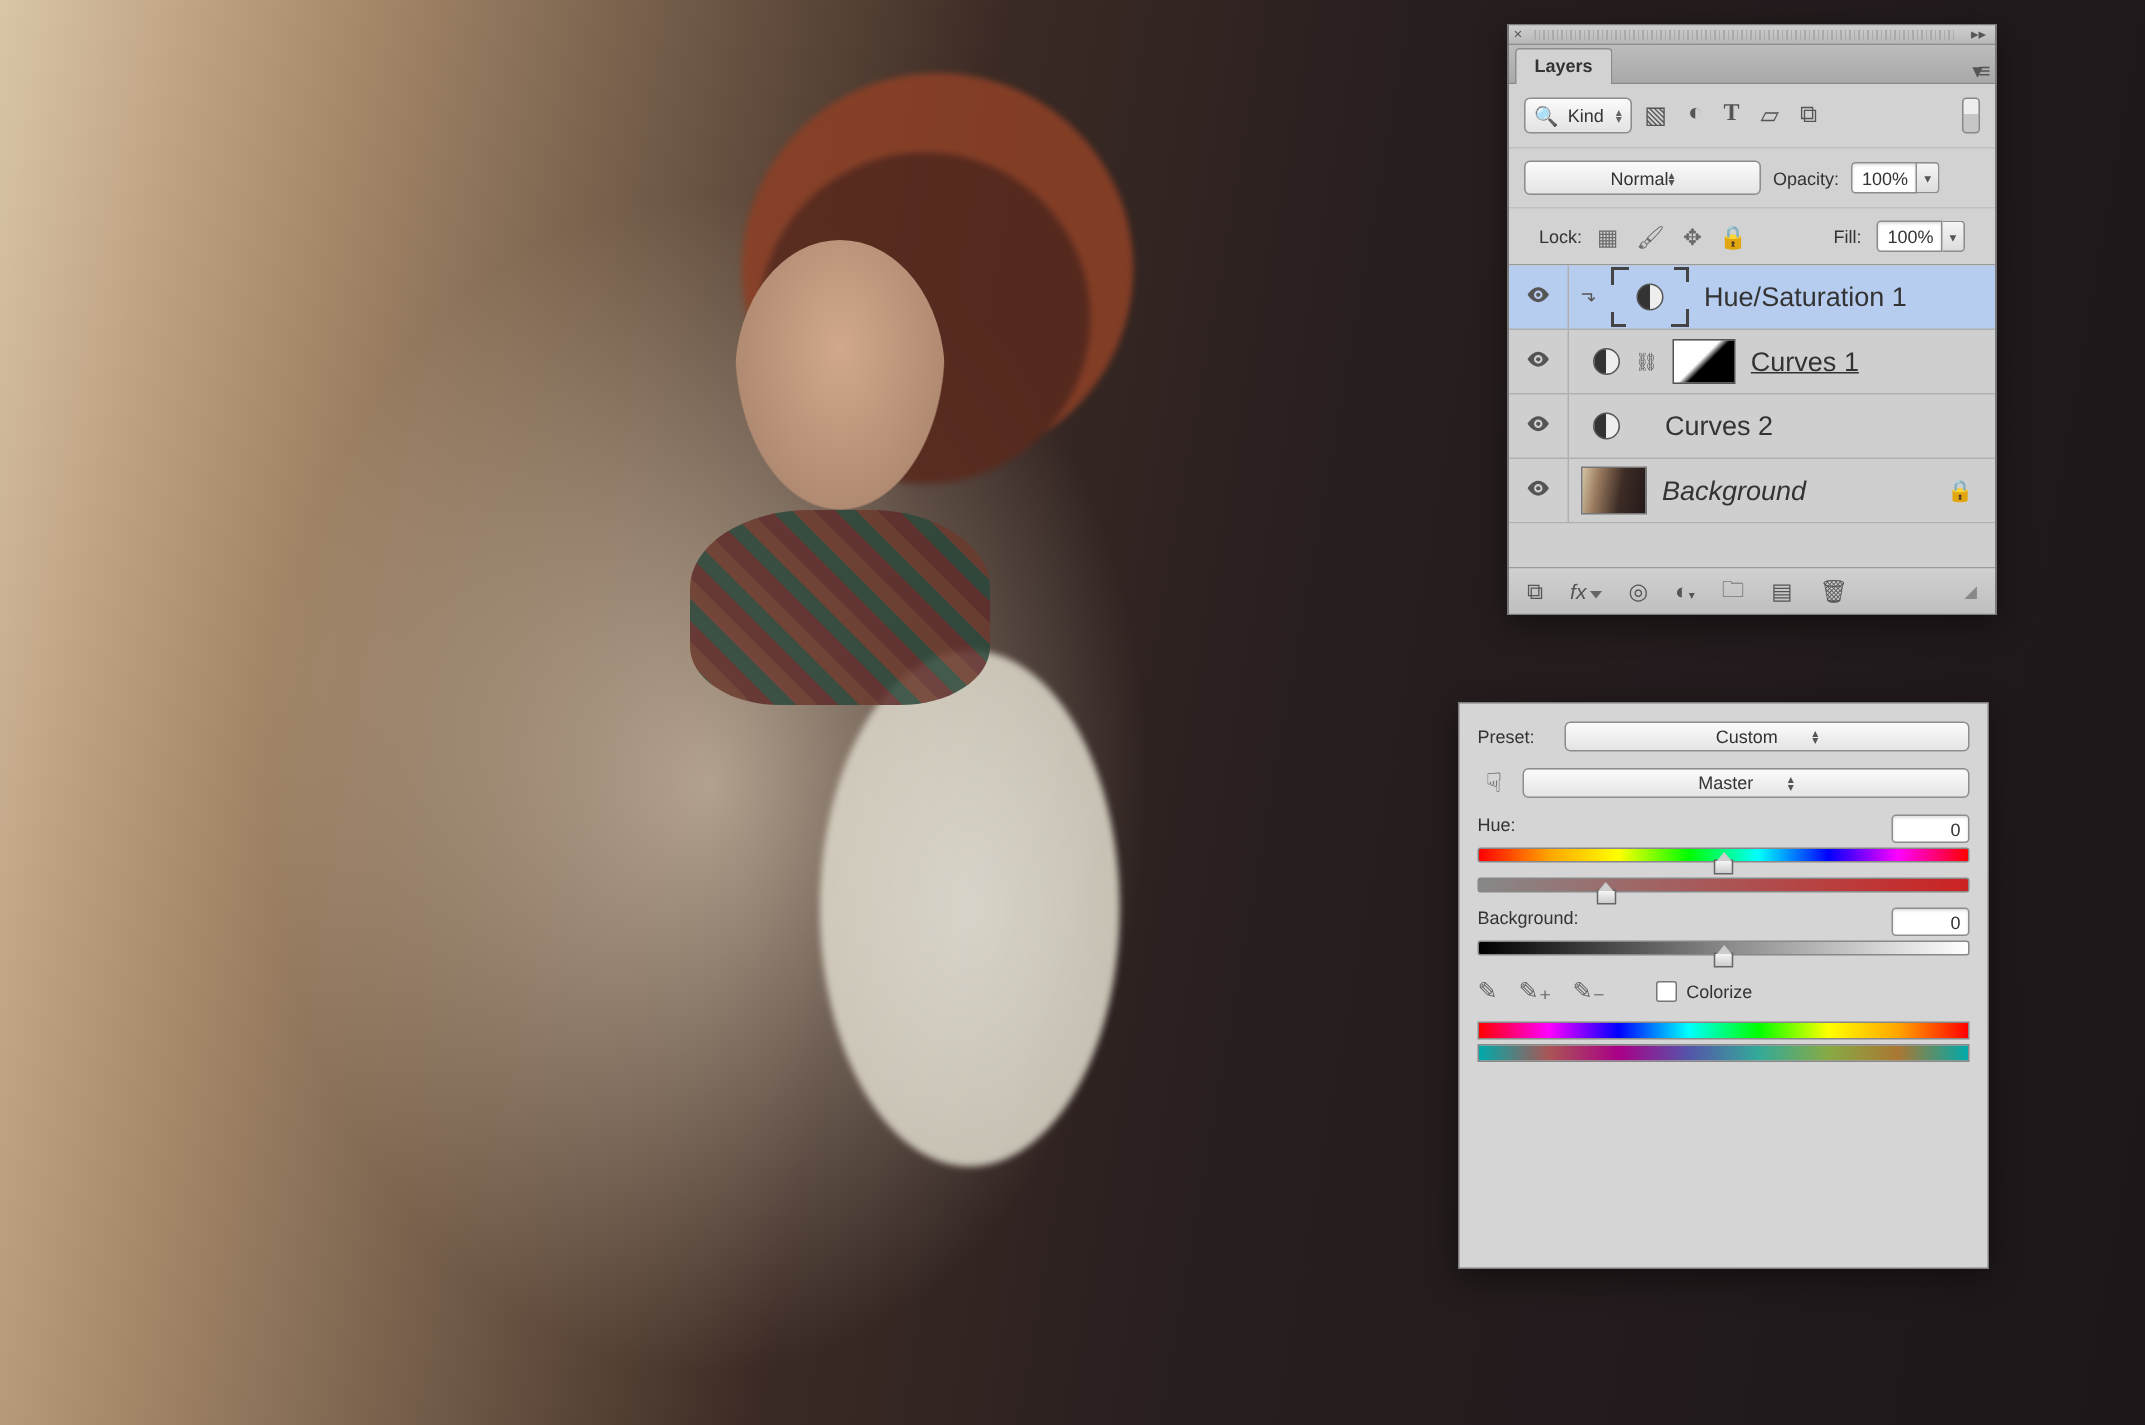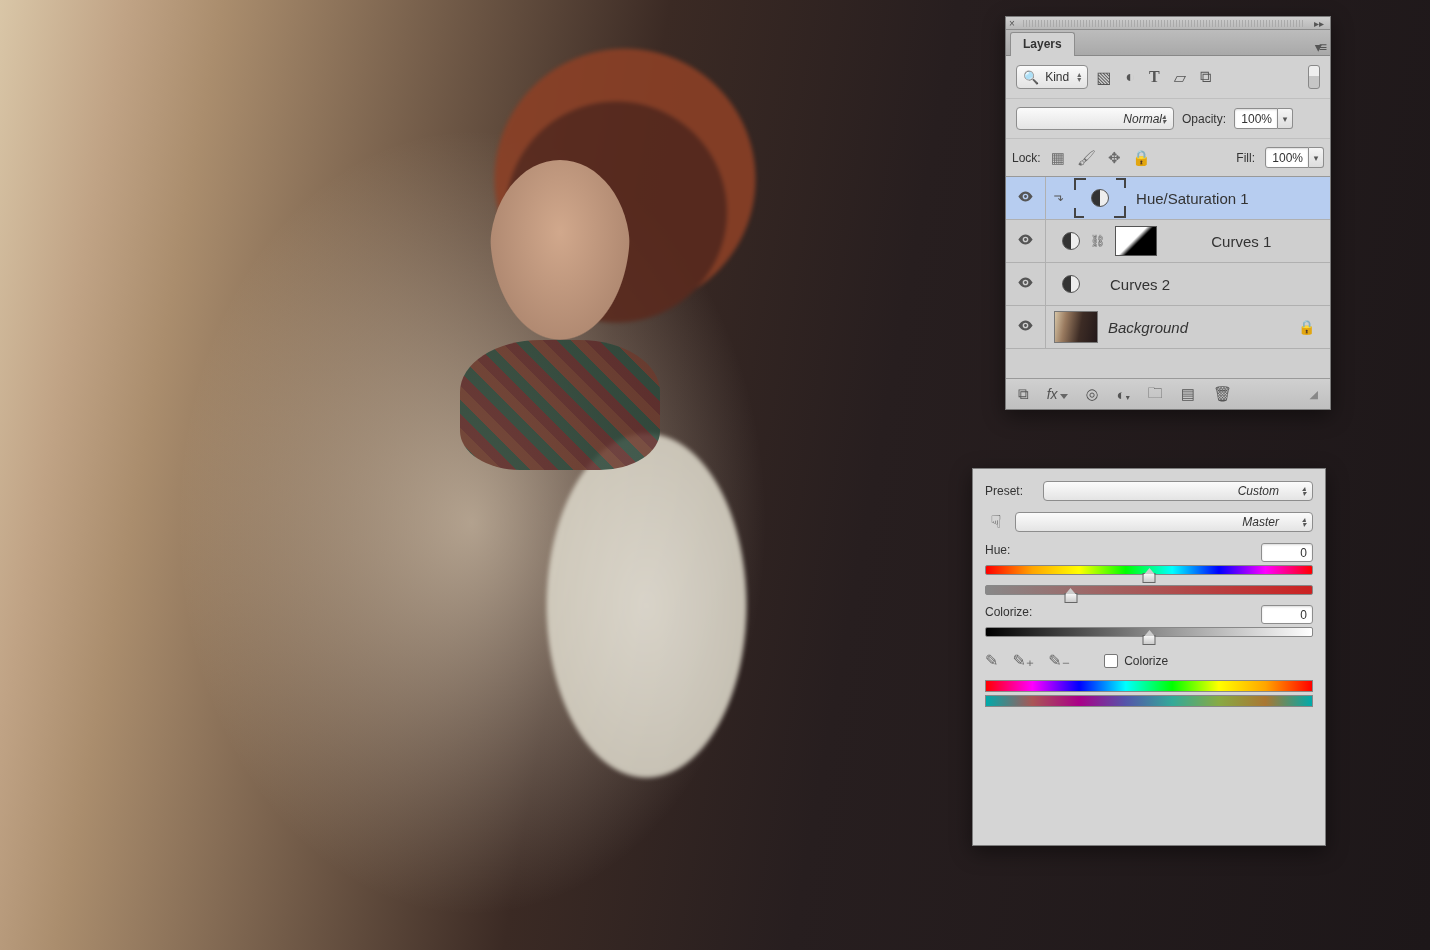--- a/index.html
+++ b/index.html
@@ -103,42 +103,42 @@
   background:linear-gradient(#eee 0 45%,#c6c6c6 46% 100%);
   margin-left:auto;
 }
 
 .lp-row2 {
   display:flex; align-items:center; gap:8px;
   padding: 8px 10px;
   border-bottom:1px solid #bfbfbf;
 }
 .select-box {
-  display:flex;align-items:center;justify-content:flex-end;
+  display:flex;align-items:center;justify-content:center;
   background:linear-gradient(#fbfbfb,#e4e4e4);
   border:1px solid #8d8d8d; border-radius:4px;
-  padding:3px 7px; height:23px;font-style:italic;
+  padding:3px 7px; height:23px;
 }
 .select-box .caret { display:flex;flex-direction:column;line-height:5px;font-size:8px;color:#555; }
 .lbl { font-size:12px; }
 .num-input {
   display:inline-flex;align-items:center;
   background:#fff;border:1px solid #8d8d8d;border-radius:3px 0 0 3px;
   height:21px;padding:0 5px;width:44px;justify-content:flex-end;
   box-shadow:inset 0 1px 2px rgba(0,0,0,.15);
 }
 .num-btn {
   background:linear-gradient(#f5f5f5,#ddd);border:1px solid #8d8d8d;border-left:none;
   border-radius:0 3px 3px 0;height:21px;width:15px;
   display:flex;align-items:center;justify-content:center;font-size:9px;color:#555;
 }
 
 .lp-row3 {
   display:flex;align-items:center;gap:10px;
-  padding:8px 6px;
+  padding:8px 20px;
   border-bottom:1px solid #999;
 }
 .lock-icons { display:flex; gap:12px; color:#6b6b6b; font-size:15px; }
 .lock-icons span{cursor:pointer;}
 
 .layers-list { background:#cfcfcf; }
 .layer-row {
   display:flex;align-items:center;
   border-bottom:1px solid #b0b0b0;
   height:43px;
@@ -171,22 +171,22 @@
 .half-circle{
   width:18px;height:18px;border-radius:50%;
   background:linear-gradient(90deg,#333 0 50%,#eee 50% 100%);
   border:1px solid #555;
 }
 .mask-thumb{
   width:42px;height:30px;border:1px solid #555;
   background:linear-gradient(135deg,#fff 0 45%,#000 55% 100%);
 }
 .link-icon{font-size:12px;color:#555;}
-.layer-name{font-size:15px;}
-.layer-name.underline{margin-left:44px;}
+.layer-name{font-size:18px;}
+.layer-name.underline{text-decoration:underline;}
 .layer-name.italic{font-style:italic;}
 .lock-small{margin-left:auto;margin-right:14px;font-size:14px;color:#555;}
 .bg-thumb{
   width:44px;height:32px;border:1px solid #777;
   background:linear-gradient(100deg,#d7c5a6 0%,#997a5f 25%,#3d2c25 60%,#23191a 100%);
 }
 .layers-blank{height:30px;background:#cfcfcf;border-bottom:1px solid #9a9a9a;}
 .layers-footer{
   height:30px;background:linear-gradient(#d0d0d0,#bfbfbf);
   display:flex;align-items:center;gap:18px;padding:0 12px;
@@ -424,21 +424,21 @@
   </div>
 
   <div class="slider-group">
     <div class="slider-track track-sat">
       <div class="handle" id="handle-sat" style="left: 26%;"></div>
     </div>
   </div>
 
   <div class="slider-group">
     <div class="slider-head">
-      <span>Colorize:</span>
+      <span>Background:</span>
       <div class="slider-val">0</div>
     </div>
     <div class="slider-track track-light">
       <div class="handle" id="handle-light" style="left: 50%;"></div>
     </div>
   </div>
 
   <div class="eyedroppers">
     <span class="ed">✎</span>
     <span class="ed">✎₊</span>

